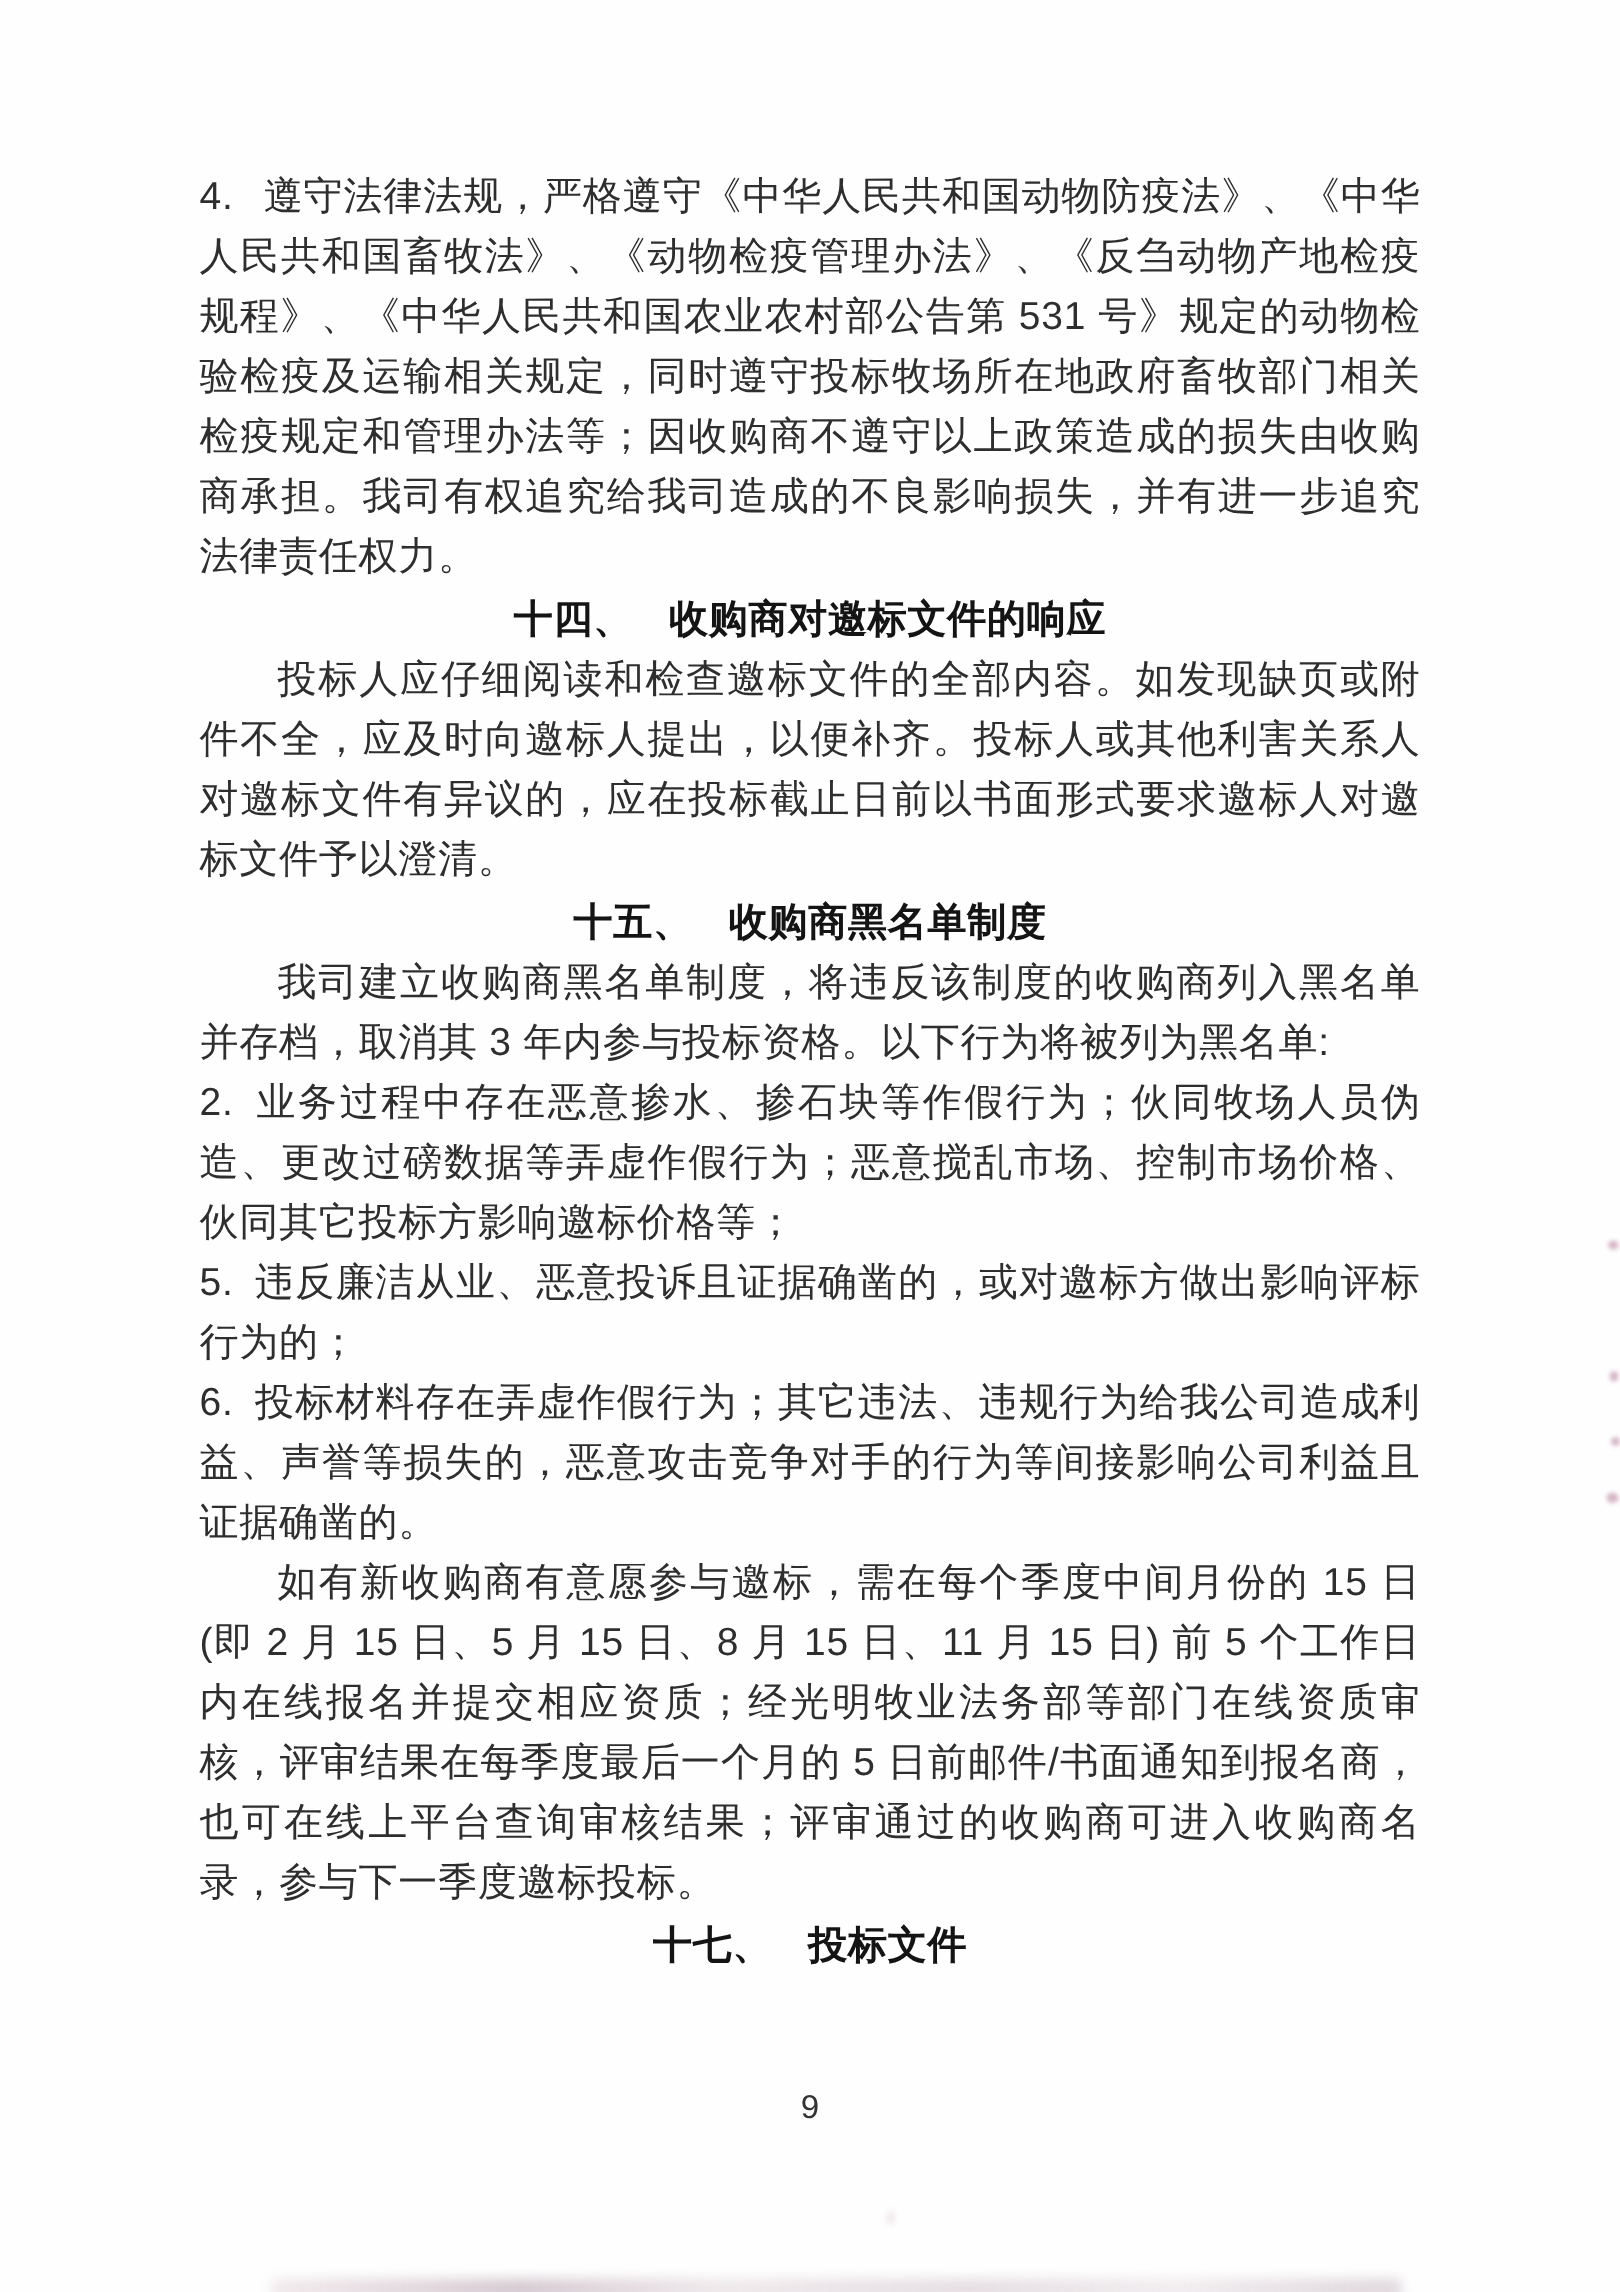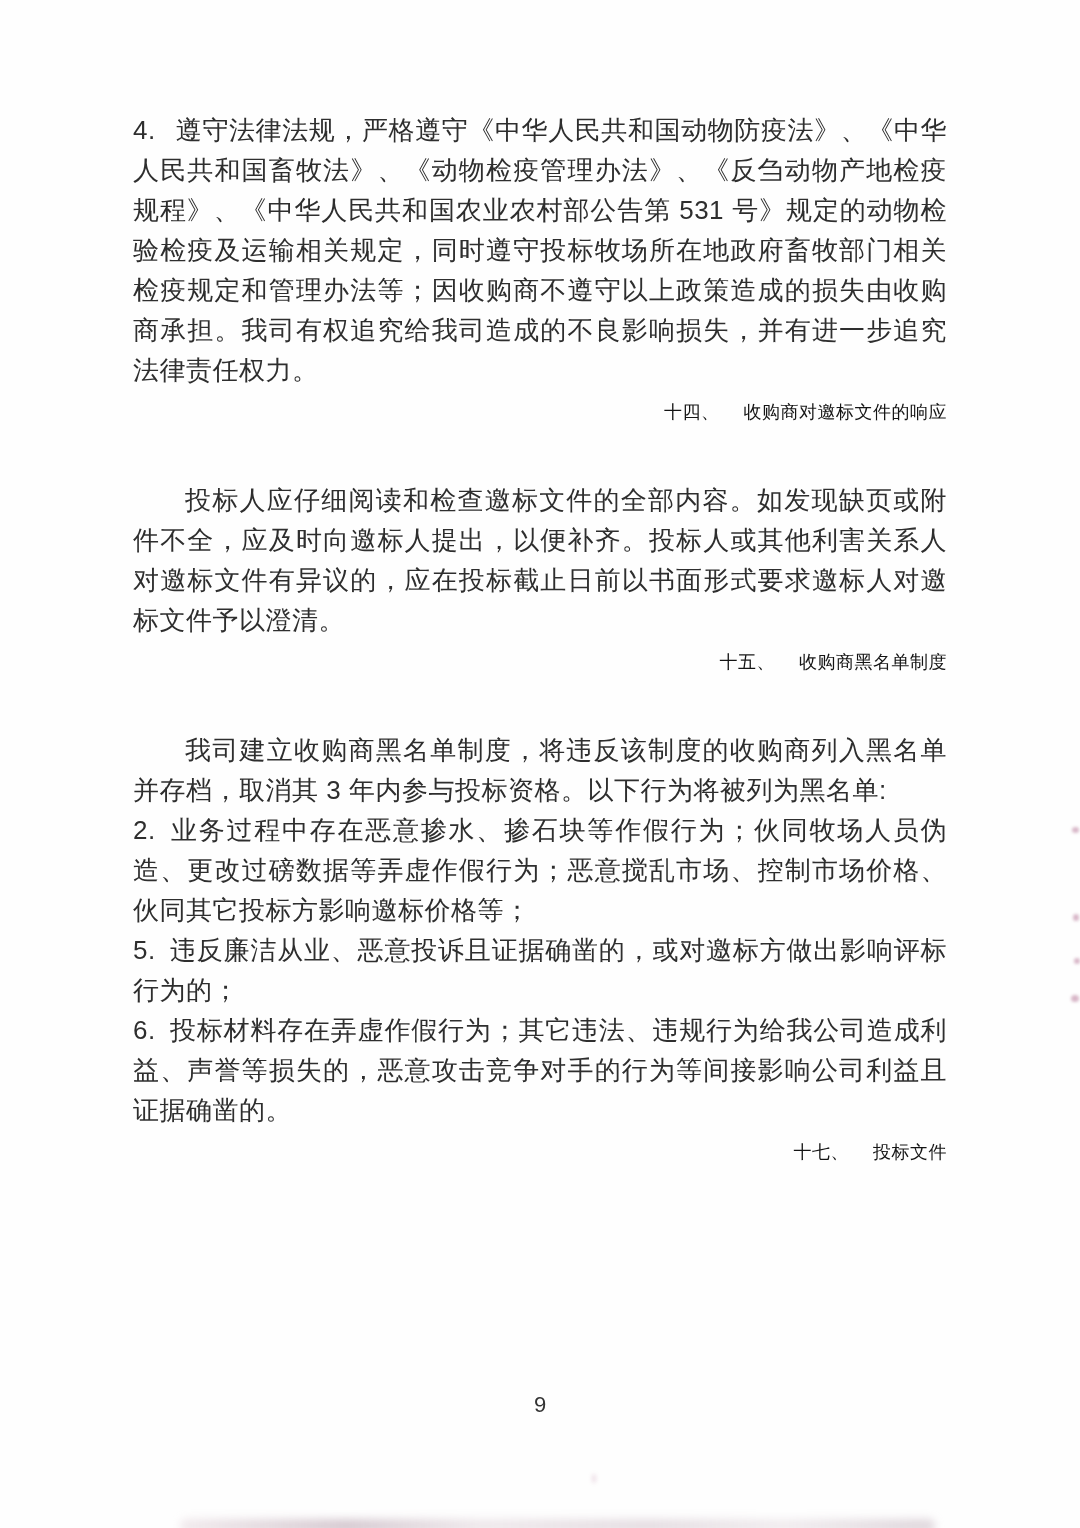--- a/index.html
+++ b/index.html
@@ -19,28 +19,28 @@
   .content{
     position:absolute;
     left:133px;right:133px;top:110px;
     font-size:26px;
     line-height:40px;
     text-align:justify;
     text-justify:inter-ideograph;
     letter-spacing:0.5px;
   }
   .para{margin:0;}
-  .indent{text-indent:2em;margin-top:48px;}
+  .indent{text-indent:2em;}
   .heading{
     margin:2px 0 0 0;
-    font-weight:normal;
+    font-weight:bold;
     color:#141414;
-    font-size:18px;
+    font-size:26px;
     line-height:40px;
-    text-align:right;
+    text-align:center;
   }
   .hgap{display:inline-block;width:24px;}
   .gap{display:inline-block;width:14px;}
   .ngap{display:inline-block;width:20px;}
   .page-number{
     position:absolute;
     left:0;right:0;
     top:1392px;
     text-align:center;
     font-size:22px;
@@ -93,20 +93,21 @@
 
 
     <p class="para"><span>2.</span><span class="gap"></span><span>业务过程中存在恶意掺水、掺石块等作假行为；伙同牧场人员伪造、更改过磅数据等弄虚作假行为；恶意搅乱市场、控制市场价格、伙同其它投标方影响邀标价格等；</span></p>
 
     <p class="para"><span>5.</span><span class="gap"></span><span>违反廉洁从业、恶意投诉且证据确凿的，或对邀标方做出影响评标行为的；</span></p>
 
     <p class="para"><span>6.</span><span class="gap"></span><span>投标材料存在弄虚作假行为；其它违法、违规行为给我公司造成利益、声誉等损失的，恶意攻击竞争对手的行为等间接影响公司利益且证据确凿的。</span></p>
 
 
 
+    <p class="para indent">如有新收购商有意愿参与邀标，需在每个季度中间月份的 15 日 (即 2 月 15 日、5 月 15 日、8 月 15 日、11 月 15 日) 前 5 个工作日内在线报名并提交相应资质；经光明牧业法务部等部门在线资质审核，评审结果在每季度最后一个月的 5 日前邮件/书面通知到报名商，也可在线上平台查询审核结果；评审通过的收购商可进入收购商名录，参与下一季度邀标投标。</p>
 
     <h3 class="heading"><span>十七、</span><span class="hgap"></span><span>投标文件</span></h3>
 
   </div>
 
   <div class="page-number">9</div>
 
   <div class="scan-strip"></div>
   <div class="speck speck-a"></div>
   <div class="speck speck-b"></div>

